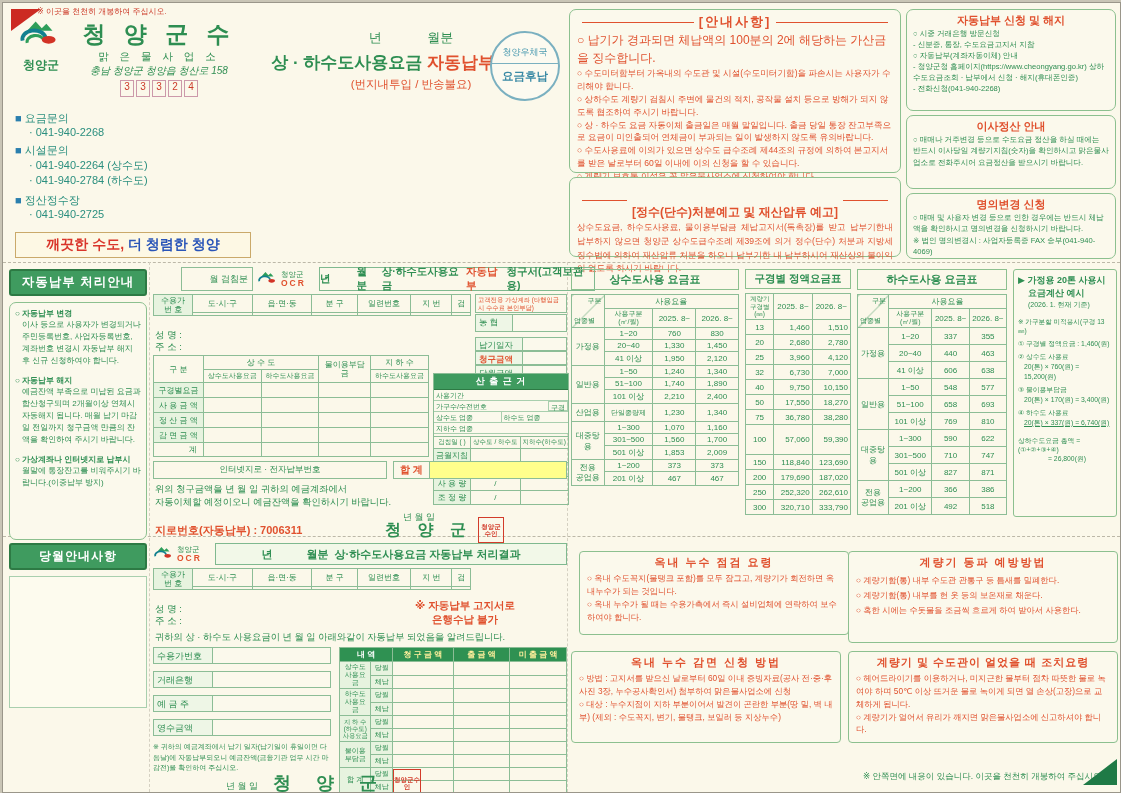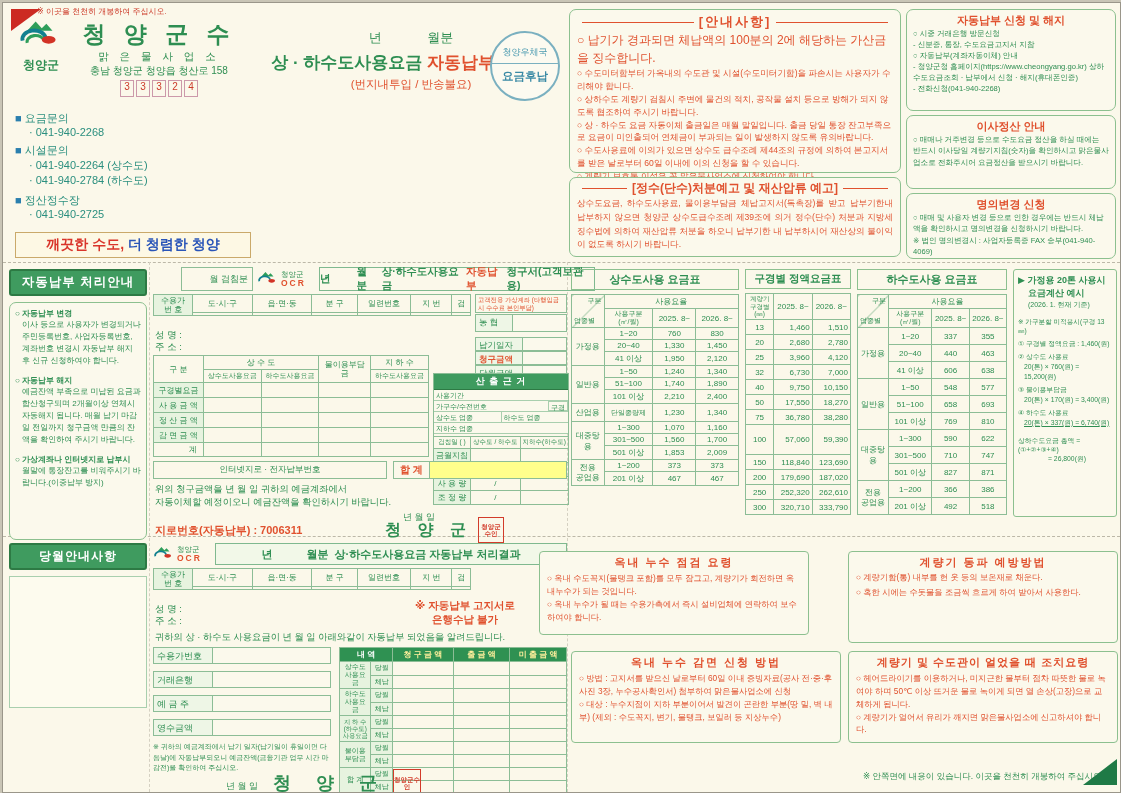--- a/index.html
+++ b/index.html
@@ -42,21 +42,21 @@
           <path d="M12 15 L23 3 L31 12 L37 6 L45 15 Z" fill="#2e9e5a"></path>
           <path d="M6 28 a15 11 0 0 1 30 -4" stroke="#11808f" stroke-width="5" fill="none"></path>
           <path d="M12 31 a11 8 0 0 1 22 -3" stroke="#2e9e5a" stroke-width="4" fill="none"></path>
           <ellipse cx="40" cy="27" rx="9" ry="5" fill="#d23326"></ellipse>
         </svg>
         <div class="g" style="font-size:12px;font-weight:bold;">청양군</div>
       </div>
       <div style="flex:1;text-align:center;">
         <div class="g" style="font-size:23px;font-weight:bold;letter-spacing:6px;">청 양 군 수</div>
         <div class="g" style="font-size:10.5px;letter-spacing:4px;">맑 은 물 사 업 소</div>
-        <div class="g" style="font-size:10px;">충남 청양군 청양읍 청산로 158</div>
+        <div class="g" style="font-size:10px;font-style:italic;">충남 청양군 청양읍 청산로 158</div>
         <div style="display:flex;gap:2px;justify-content:center;margin-top:2px;">
           <span class="dr" style="border:1px solid #c9a; width:12px;height:15px;font-size:10px;display:inline-block;">3</span>
           <span class="dr" style="border:1px solid #c9a; width:12px;height:15px;font-size:10px;display:inline-block;">3</span>
           <span class="dr" style="border:1px solid #c9a; width:12px;height:15px;font-size:10px;display:inline-block;">3</span>
           <span class="dr" style="border:1px solid #c9a; width:12px;height:15px;font-size:10px;display:inline-block;">2</span>
           <span class="dr" style="border:1px solid #c9a; width:12px;height:15px;font-size:10px;display:inline-block;">4</span>
         </div>
       </div>
     </div>
     <div style="margin-top:14px;font-size:11px;">
@@ -104,21 +104,21 @@
     <div class="r" style="font-size:8.6px;line-height:1.5;">○ 수도미터함부터 가옥내의 수도관 및 시설(수도미터기함)을 파손시는 사용자가 수리해야 합니다.</div>
     <div class="r" style="font-size:8.6px;line-height:1.5;">○ 상하수도 계량기 검침시 주변에 물건의 적치, 공작물 설치 등으로 방해가 되지 않도록 협조하여 주시기 바랍니다.</div>
     <div class="r" style="font-size:8.6px;line-height:1.5;">○ 상 · 하수도 요금 자동이체 출금일은 매월 말일입니다. 출금 당일 통장 잔고부족으로 요금이 미인출되어 연체금이 부과되는 일이 발생하지 않도록 유의바랍니다.</div>
     <div class="r" style="font-size:8.6px;line-height:1.5;">○ 수도사용료에 이의가 있으면 상수도 급수조례 제44조의 규정에 의하여 본고지서를 받은 날로부터 60일 이내에 이의 신청을 할 수 있습니다.</div>
     <div class="r" style="font-size:8.6px;line-height:1.5;">○ 계량기 보호통 이설은 꼭 맑은물사업소에 신청하여야 합니다.</div>
   </div>
 
   <div class="abs bx" style="left:566px;top:174px;width:332px;height:80px;padding:2px 7px;">
     <div style="display:flex;">
         <span class="dash"></span>
-        <span class="r ttl" style="font-size:12px;">[정수(단수)처분예고 및 재산압류 예고]</span>
+        <span class="r ttl" style="font-size:12px;margin-top:24px;">[정수(단수)처분예고 및 재산압류 예고]</span>
         <span class="dash"></span>
       </div>
     <div class="r" style="font-size:8.6px;line-height:1.6;text-align:justify;">상수도요금, 하수도사용료, 물이용부담금 체납고지서(독촉장)를 받고 납부기한내 납부하지 않으면 청양군 상수도급수조례 제39조에 의거 정수(단수) 처분과 지방세징수법에 의하여 재산압류 처분을 하오니 납부기한 내 납부하시어 재산상의 불이익이 없도록 하시기 바랍니다.</div>
   </div>
 
   <div class="abs bx" style="left:903px;top:6px;width:210px;height:102px;padding:3px 6px;">
     <div class="r ttl" style="font-size:11px;">자동납부 신청 및 해지</div>
     <div class="g" style="font-size:7.6px;line-height:1.45;">○ 시중 거래은행 방문신청</div>
     <div class="g" style="font-size:7.6px;line-height:1.45;">- 신분증, 통장, 수도요금고지서 지참</div>
     <div class="g" style="font-size:7.6px;line-height:1.45;">○ 자동납부(계좌자동이체) 안내</div>
@@ -759,32 +759,33 @@
           </tr>
     </tbody>
       </table>
 
     <div class="abs" style="left:120px;top:226px;display:flex;align-items:center;gap:6px;">
       <span class="g" style="font-size:18px;font-weight:bold;letter-spacing:10px;">청   양   군</span>
       <span class="stampbox" style="width:26px;height:26px;">청양군수인</span>
     </div>
   </div>
 
-  <div class="abs bx" style="left:536px;top:548px;width:270px;height:84px;padding:3px 7px;border-radius:4px;">
+  <div class="abs bx" style="left:576px;top:548px;width:270px;height:84px;padding:3px 7px;border-radius:4px;">
     <div class="r ttl" style="font-size:11px;letter-spacing:2px;">옥내 누수 점검 요령</div>
     <div class="r" style="font-size:8.3px;line-height:1.55;margin-top:2px;">○ 옥내 수도꼭지(물탱크 포함)를 모두 잠그고, 계량기가 회전하면 옥내누수가 되는 것입니다.</div>
     <div class="r" style="font-size:8.3px;line-height:1.55;">○ 옥내 누수가 될 때는 수용가측에서 즉시 설비업체에 연락하여 보수하여야 합니다.</div>
   </div>
   <div class="abs bx" style="left:568px;top:648px;width:270px;height:92px;padding:3px 7px;border-radius:4px;">
     <div class="r ttl" style="font-size:11px;letter-spacing:2px;">옥내 누수 감면 신청 방법</div>
     <div class="r" style="font-size:8.3px;line-height:1.55;margin-top:2px;">○ 방법 : 고지서를 받으신 날로부터 60일 이내 증빙자료(공사 전·중·후 사진 3장, 누수공사확인서) 첨부하여 맑은물사업소에 신청</div>
     <div class="r" style="font-size:8.3px;line-height:1.55;">○ 대상 : 누수지점이 지하 부분이어서 발견이 곤란한 부분(땅 밑, 벽 내부) (제외 : 수도꼭지, 변기, 물탱크, 보일러 등 지상누수)</div>
   </div>
   <div class="abs bx" style="left:845px;top:548px;width:270px;height:92px;padding:3px 7px;border-radius:4px;">
     <div class="r ttl" style="font-size:11px;letter-spacing:2px;">계량기 동파 예방방법</div>
+    <div class="r" style="font-size:8.3px;line-height:1.8;margin-top:3px;">○ 계량기함(통) 내부 수도관 관통구 등 틈새를 밀폐한다.</div>
     <div class="r" style="font-size:8.3px;line-height:1.8;">○ 계량기함(통) 내부를 헌 옷 등의 보온재로 채운다.</div>
     <div class="r" style="font-size:8.3px;line-height:1.8;">○ 혹한 시에는 수돗물을 조금씩 흐르게 하여 받아서 사용한다.</div>
   </div>
   <div class="abs bx" style="left:845px;top:648px;width:270px;height:92px;padding:3px 7px;border-radius:4px;">
     <div class="r ttl" style="font-size:11px;letter-spacing:1px;">계량기 및 수도관이 얼었을 때 조치요령</div>
     <div class="r" style="font-size:8.3px;line-height:1.55;margin-top:2px;">○ 헤어드라이기를 이용하거나, 미지근한 물부터 점차 따뜻한 물로 녹여야 하며 50℃ 이상 뜨거운 물로 녹이게 되면 열 손상(고장)으로 교체하게 됩니다.</div>
     <div class="r" style="font-size:8.3px;line-height:1.55;">○ 계량기가 얼어서 유리가 깨지면 맑은물사업소에 신고하셔야 합니다.</div>
   </div>
 
   <div class="abs g" style="left:860px;top:768px;font-size:8.5px;">※ 안쪽면에 내용이 있습니다. 이곳을 천천히 개봉하여 주십시오.→</div>

